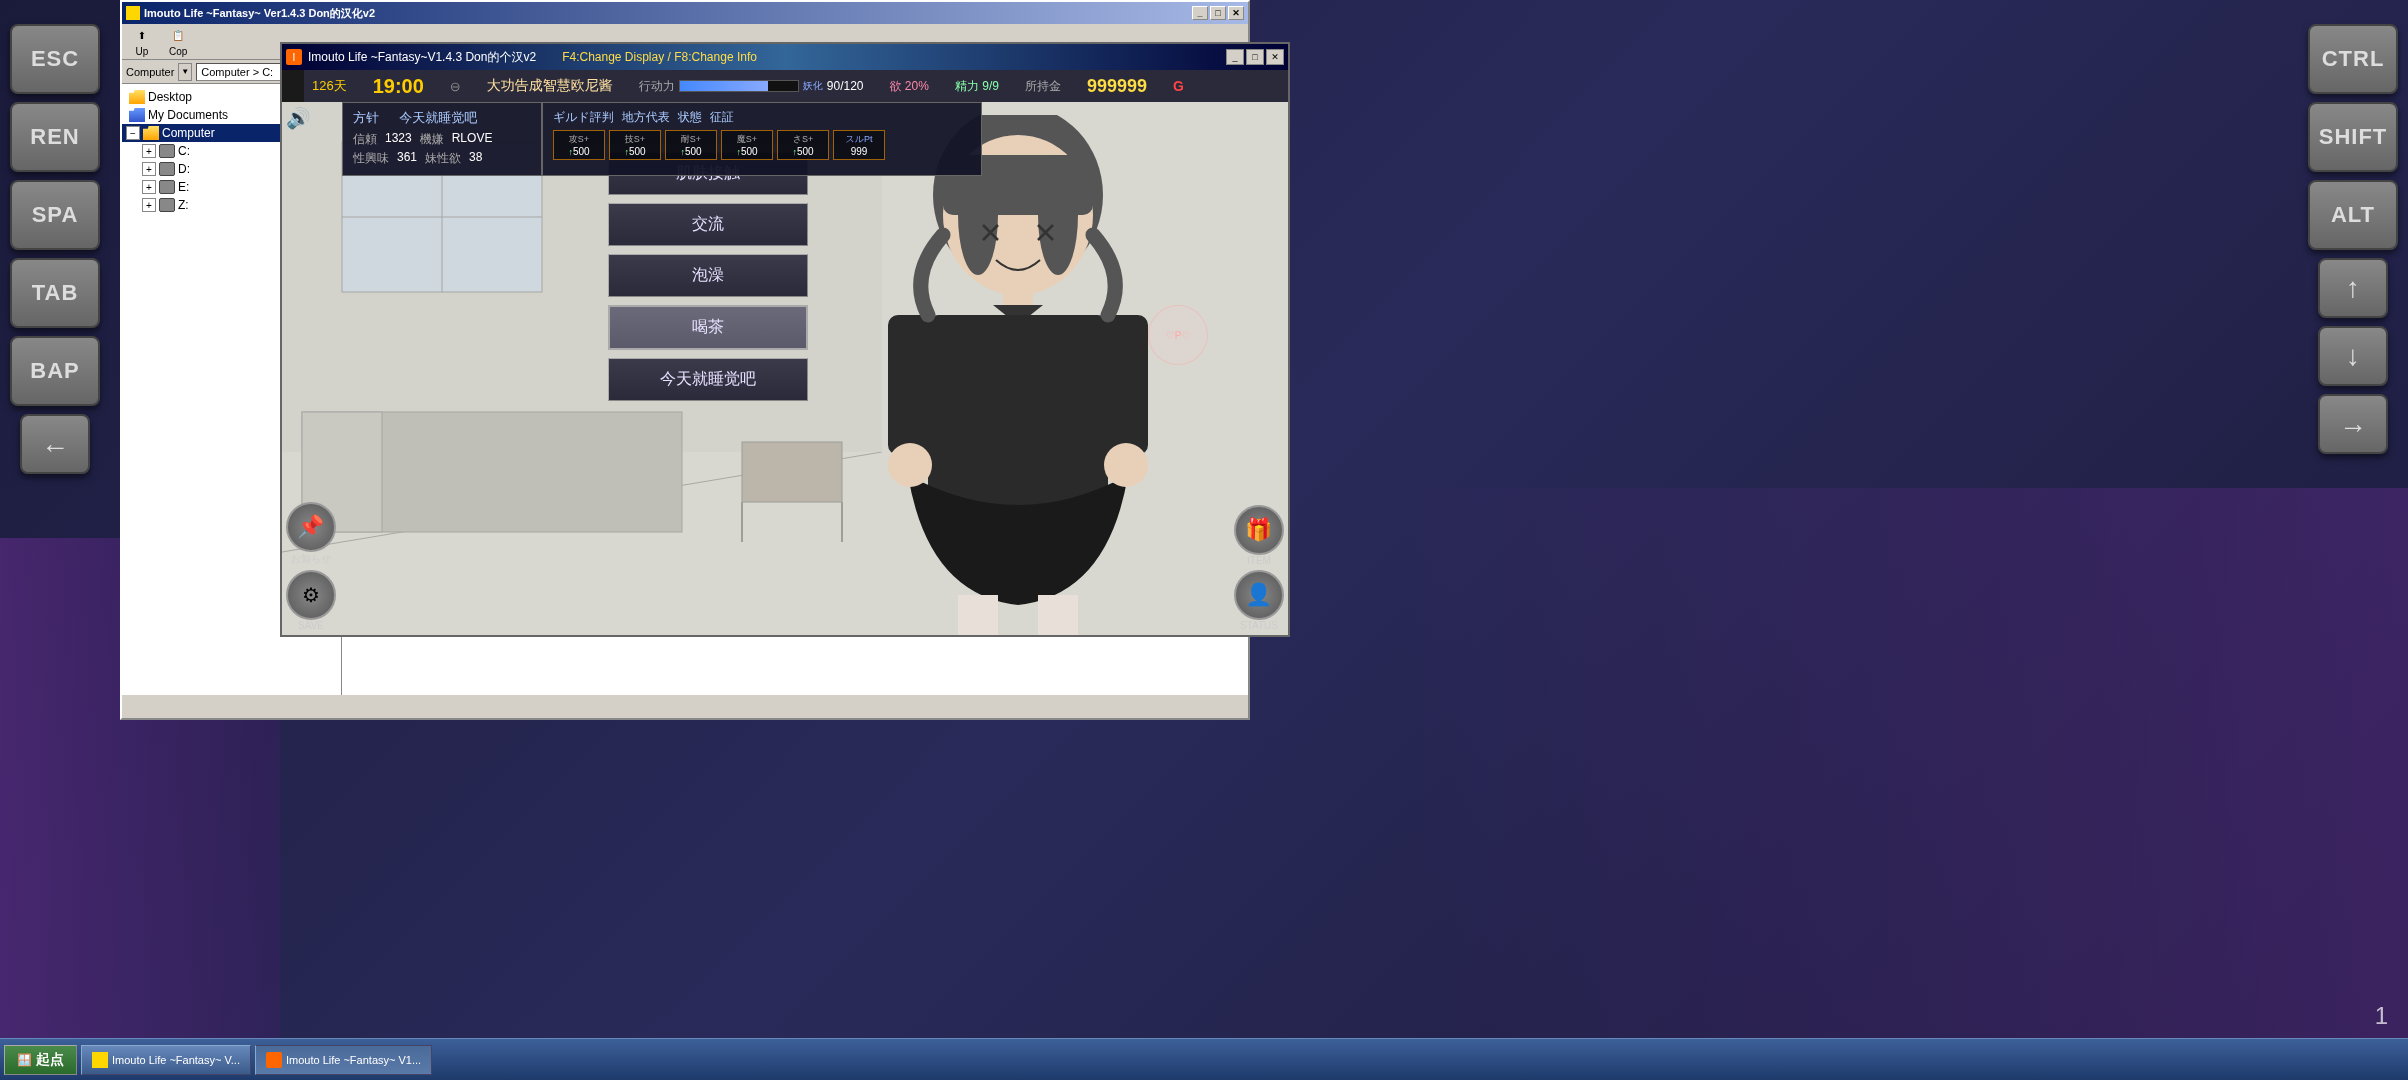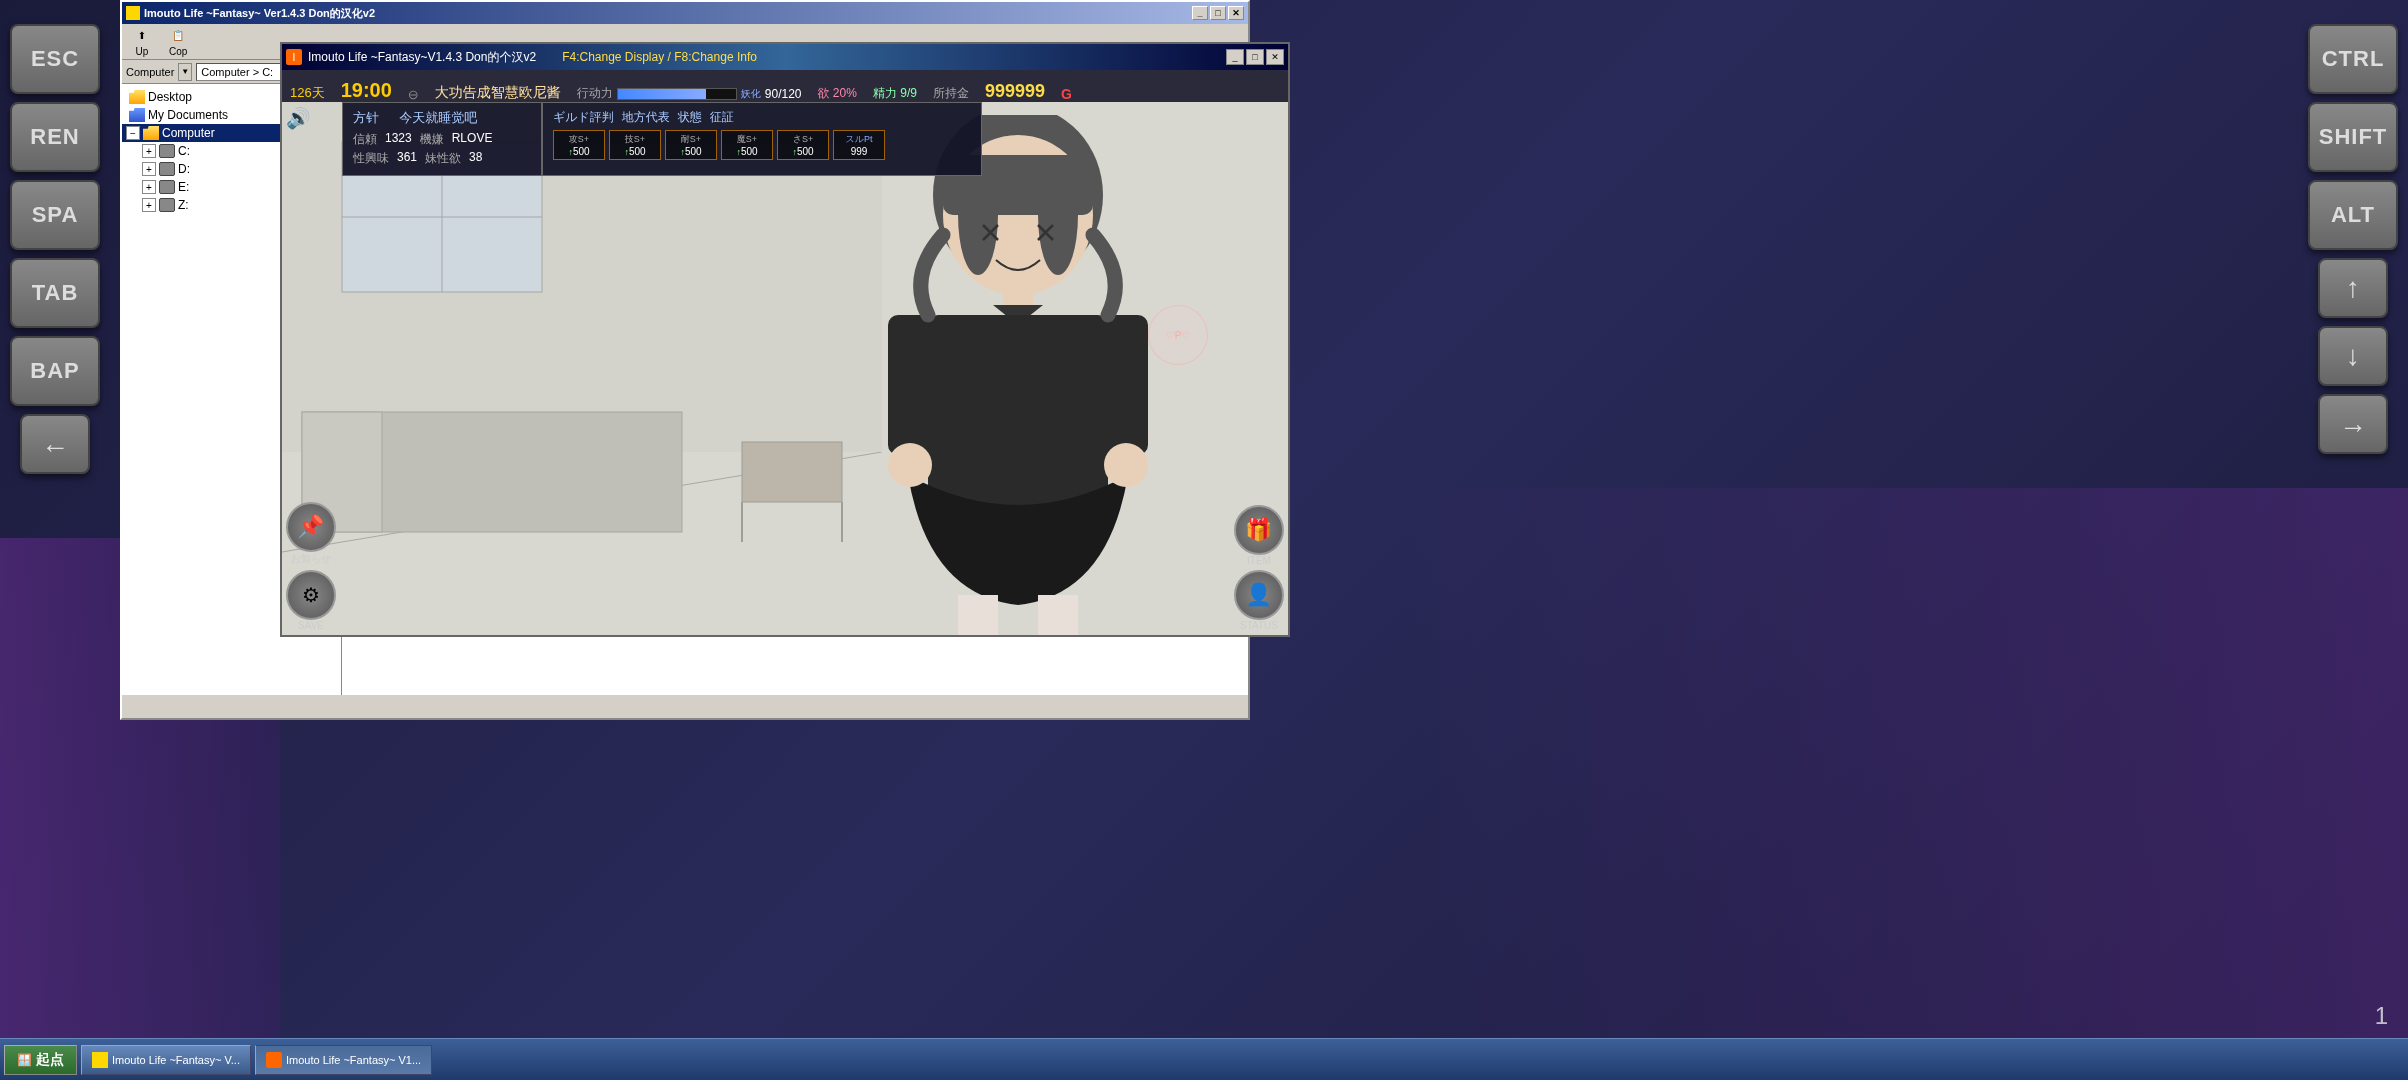--- a/index.html
+++ b/index.html
@@ -304,26 +304,27 @@
       justify-content: center;
       cursor: pointer;
       color: #000;
     }
 
     
     .game-statusbar {
       background: #2a2a3a;
       height: 32px;
       display: flex;
-      align-items: flex-end;
+      align-items: center;
       padding: 0 8px;
       color: #e0d0ff;
       font-size: 13px;
-      gap: 16px;
+      gap: 26px;
       font-family: 'MS Gothic', sans-serif;
+      margin-left: 22px;
     }
     .status-day { color: #ffcc00; }
     .status-time { color: #ffcc00; font-size: 20px; font-weight: bold; }
     .status-objective { color: #ffe0a0; font-size: 14px; }
     .status-ap { display: flex; align-items: center; gap: 4px; }
     .ap-label { color: #aaa; font-size: 12px; }
     .ap-bar-container {
       width: 120px;
       height: 12px;
       background: #111;
@@ -853,20 +854,37 @@
           <ellipse cx="298" cy="350" rx="22" ry="22" fill="#e8d0b8"></ellipse>
 
           <rect x="130" y="480" width="40" height="40" fill="#e8e0d8"></rect>
           <rect x="210" y="480" width="40" height="40" fill="#e8e0d8"></rect>
 
           <path d="M115 120 Q80 160 100 200" stroke="#555" stroke-width="15" fill="none" stroke-linecap="round"></path>
           <path d="M265 120 Q300 160 280 200" stroke="#555" stroke-width="15" fill="none" stroke-linecap="round"></path>
         </svg>
       </div>
 
+      <div class="action-menu">
+        <div class="action-btn">
+          <span>肌肤接触</span>
+        </div>
+        <div class="action-btn">
+          <span>交流</span>
+        </div>
+        <div class="action-btn">
+          <span>泡澡</span>
+        </div>
+        <div class="action-btn active">
+          <span>喝茶</span>
+        </div>
+        <div class="action-btn">
+          <span>今天就睡觉吧</span>
+        </div>
+      </div>
 
       <div class="sound-icon">🔊</div>
 
       <div style="position:absolute;top:0;left:30px;display:flex;gap:0;">
 
         <div class="policy-panel">
           <div class="policy-title">
             <span>方针</span>
             　
             <span>今天就睡觉吧</span>

